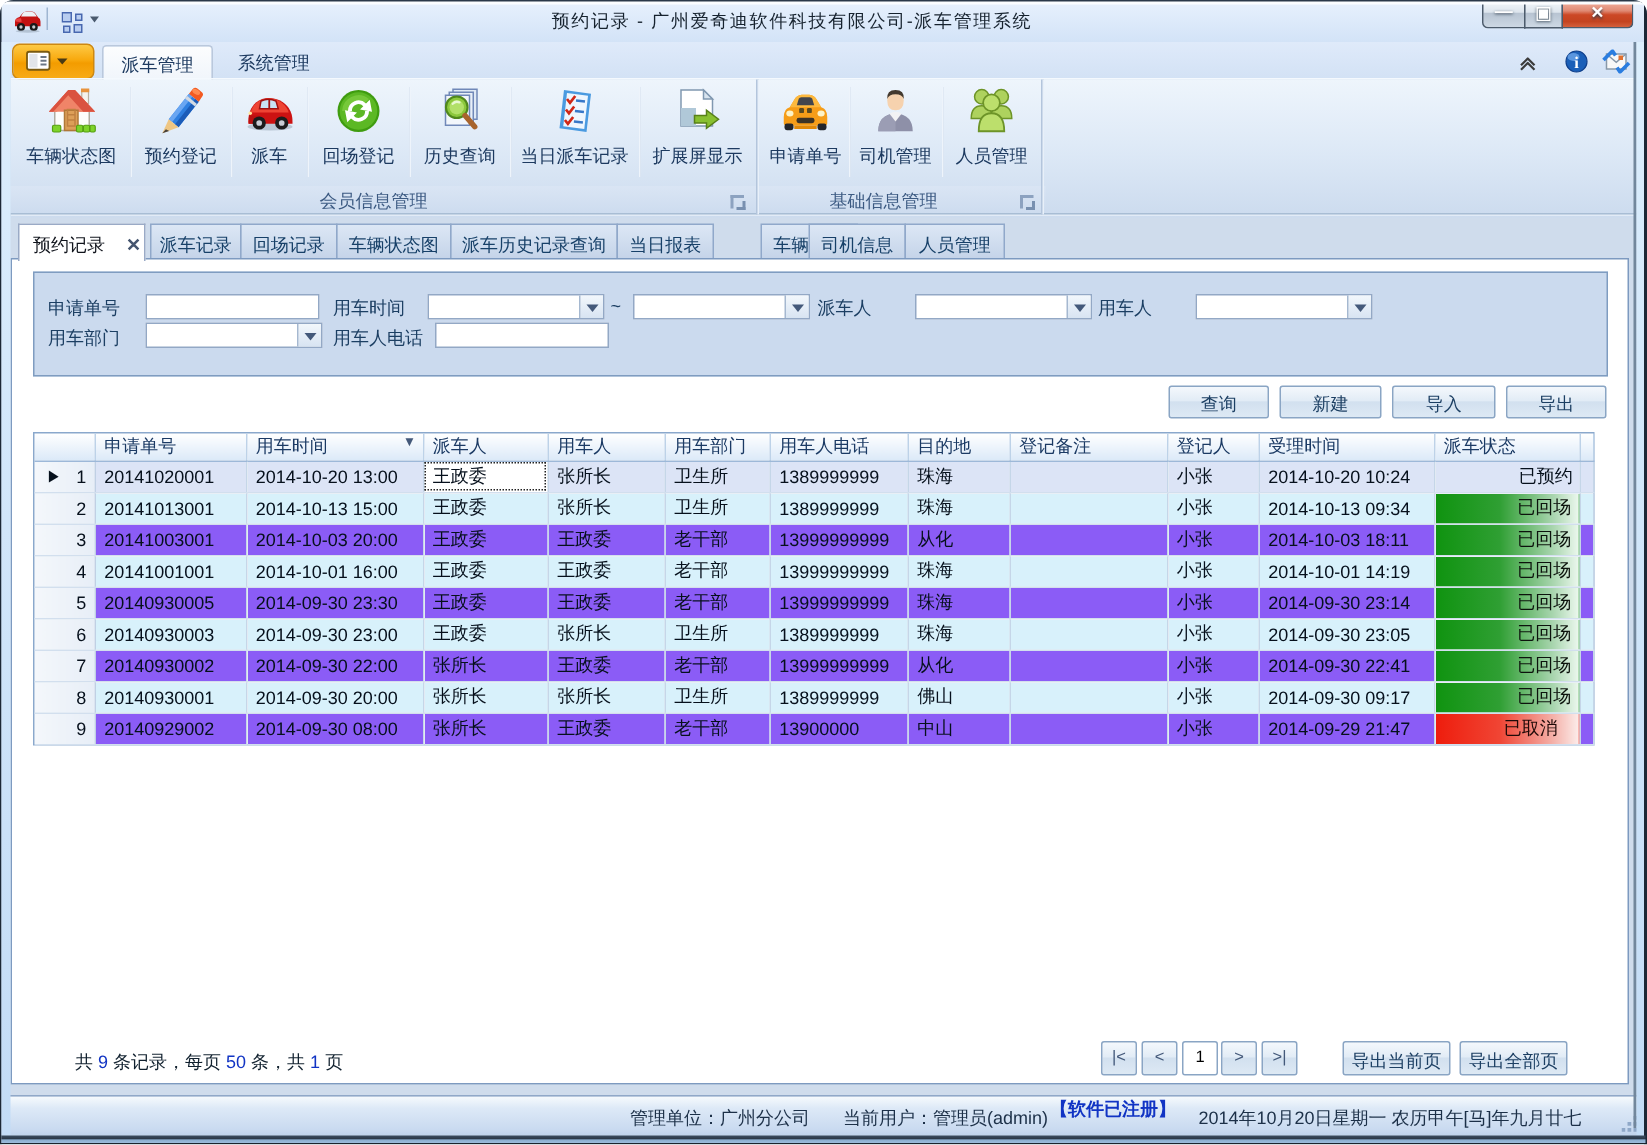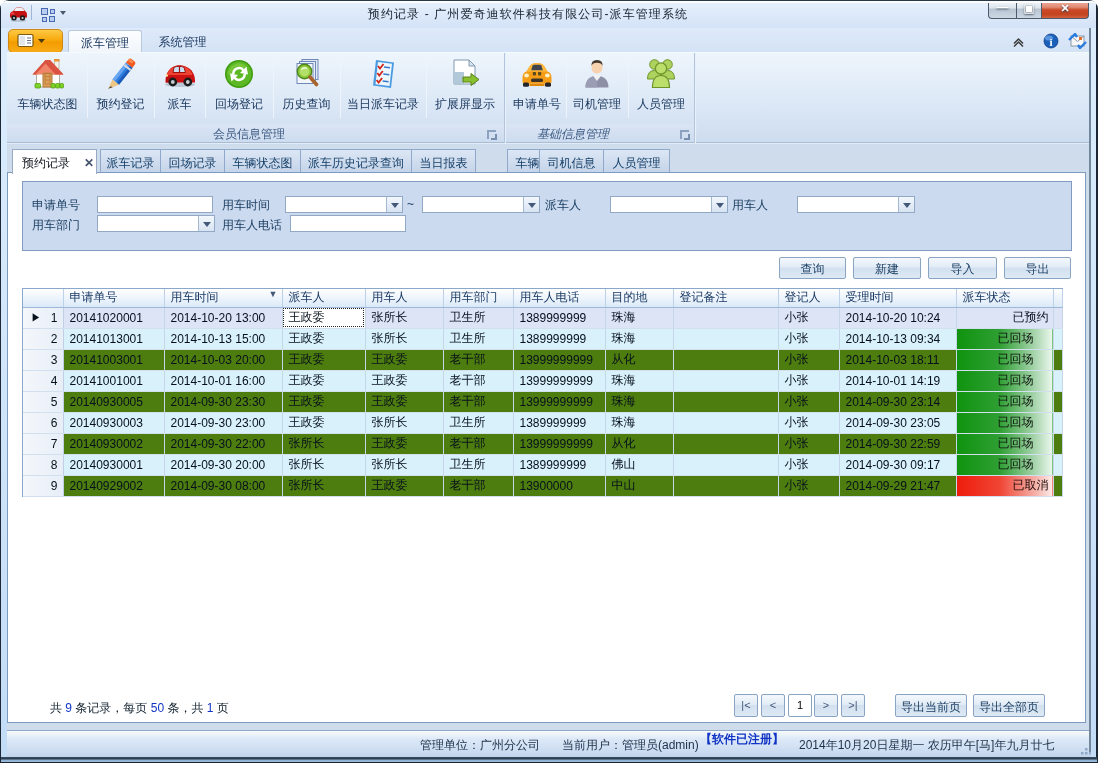--- a/index.html
+++ b/index.html
@@ -81,25 +81,25 @@
 
 #grid { left:22px; top:288px; width:1041px; height:209px; border:1px solid #8aa8cc; background:#fff; }
 #grid table { border-collapse:collapse; table-layout:fixed; width:1039px; }
 #grid th { height:18px; background:linear-gradient(#ffffff,#dbe9f8); border-right:1px solid #bdd2e8; border-bottom:1px solid #9db8d8;
   font-weight:normal; text-align:left; padding:0 0 0 6px; color:#1b3a64; overflow:hidden; white-space:nowrap; }
 #grid td { height:21px; border-right:1px solid #c5d6e8; border-bottom:1px solid #d2dfee; padding:0 4px 0 6px;
   color:#06101c; overflow:hidden; white-space:nowrap; }
 #grid td.num { text-align:right; padding-right:5px; }
 tr.sel td { background:#dce4f6; }
 tr.cy td { background:#d8f1fb; }
-tr.cr td { background:#4d7c0f; }
+tr.cr td { background:#8b5cf6; }
 #grid td.ind { background:linear-gradient(90deg,#f4f7fb,#e7eef7); border-right:1px solid #c0d0e4; }
 .stat { text-align:right; padding-right:5px; }
-#grid td.stat-g { background:linear-gradient(90deg,#0f930f,#2f9f33 45%,#a8d5ae 82%,#ecf8ee); text-align:right; padding-right:19px; color:#0c120c; }
-#grid td.stat-r { background:linear-gradient(90deg,#ee1c0c,#f04534 45%,#f4b0a8 82%,#fcecea); text-align:right; padding-right:4px; color:#200a08; }
+#grid td.stat-g { background:linear-gradient(90deg,#0f930f,#2f9f33 45%,#a8d5ae 82%,#ecf8ee); text-align:right; padding-right:5px; color:#0c120c; }
+#grid td.stat-r { background:linear-gradient(90deg,#ee1c0c,#f04534 45%,#f4b0a8 82%,#fcecea); text-align:right; padding-right:14px; color:#200a08; }
 #grid td.focuscell { outline:1px dotted #222; outline-offset:-2px; background:#fff; }
 
 
 .pgb { position:absolute; top:694px; height:23px; width:24px; background:linear-gradient(#f4f8fc,#e2ecf6 45%,#d2e0ef 50%,#dde9f4);
   border:1px solid #8aa5c4; border-radius:2px; text-align:center; padding-top:4px; color:#44597a; font-size:11px; }
 .pgbtn { position:absolute; top:694px; height:23px; background:linear-gradient(#f4f8fc,#e2ecf6 45%,#d2e0ef 50%,#dde9f4);
   border:1px solid #8aa5c4; border-radius:2px; text-align:center; padding-top:4px; color:#1c3f63; }
 
 
 #statusbar { left:2px; top:730px; width:1094px; height:27px; border-top:1px solid #90a8c8; color:#1c3048;
@@ -170,21 +170,21 @@
       <path d="M66,3 L72.5,8.5 L79,3" fill="none" stroke="#8898a8" stroke-width="1"></path>
       <path d="M64,7 L70,1 L72,4 M81,9 L75,15 L73,12" fill="none" stroke="#2a7de0" stroke-width="2.4"></path>
       <rect x="74" y="4" width="3" height="3" fill="#e07030"></rect>
     </svg>
   </div>
 
   <div class="abs" id="ribbon"></div>
   <div class="abs" id="ribcap"></div>
   <div class="abs" id="ribbon-bottom"></div>
   <div class="abs gcap" style="left:8px; width:482px;">会员信息管理</div>
-  <div class="abs gcap" style="left:488px; width:170px;font-style:italic;">基础信息管理</div>
+  <div class="abs gcap" style="left:504px; width:170px;">基础信息管理</div>
   <div class="abs dlaunch" style="left:487px;"></div>
   <div class="abs dlaunch" style="left:680px;"></div>
   <div class="rsep" style="left:87px;"></div>
   <div class="rsep" style="left:154px;"></div>
   <div class="rsep" style="left:205px;"></div>
   <div class="rsep" style="left:273px;"></div>
   <div class="rsep" style="left:340px;"></div>
   <div class="rsep" style="left:426px;"></div>
   <div class="rsep" style="left:566px;"></div>
   <div class="rsep" style="left:628px;"></div>
@@ -493,21 +493,21 @@
             <td class="ind num">7</td>
             <td>20140930002</td>
             <td>2014-09-30 22:00</td>
             <td>张所长</td>
             <td>王政委</td>
             <td>老干部</td>
             <td>13999999999</td>
             <td>从化</td>
             <td></td>
             <td>小张</td>
-            <td>2014-09-30 22:59</td>
+            <td>2014-09-30 22:41</td>
             <td class="stat-g">已回场</td>
             <td></td>
           </tr>
   <tr class="cy">
             <td class="ind num">8</td>
             <td>20140930001</td>
             <td>2014-09-30 20:00</td>
             <td>张所长</td>
             <td>张所长</td>
             <td>卫生所</td>

